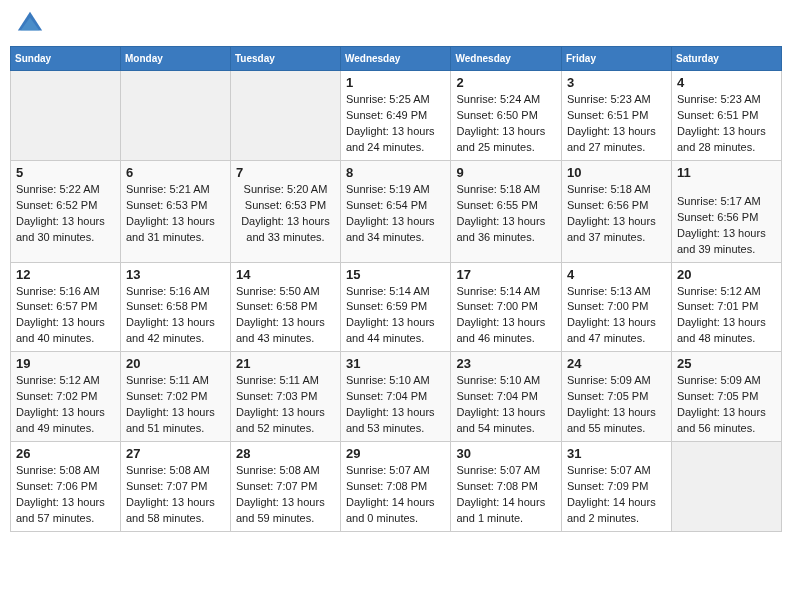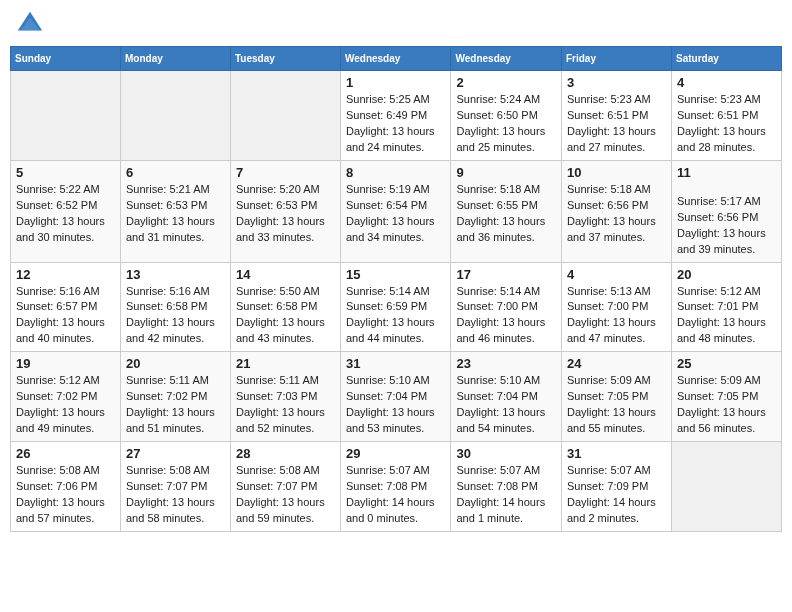--- a/index.html
+++ b/index.html
@@ -162,21 +162,21 @@
 Daylight: 13 hours and 30 minutes.</div>
         </td>
         <td>
           <div class="day-number">6</div>
           <div class="day-info" style="white-space: pre-line;">Sunrise: 5:21 AM
 Sunset: 6:53 PM
 Daylight: 13 hours and 31 minutes.</div>
         </td>
         <td>
           <div class="day-number">7</div>
-          <div class="day-info" style="white-space: pre-line;">Sunrise: 5:20 AM
+          <div class="day-info" style="white-space: pre-line; text-align: center;">Sunrise: 5:20 AM
 Sunset: 6:53 PM
 Daylight: 13 hours and 33 minutes.</div>
         </td>
         <td>
           <div class="day-number">8</div>
           <div class="day-info" style="white-space: pre-line;">Sunrise: 5:19 AM
 Sunset: 6:54 PM
 Daylight: 13 hours and 34 minutes.</div>
         </td>
         <td>

